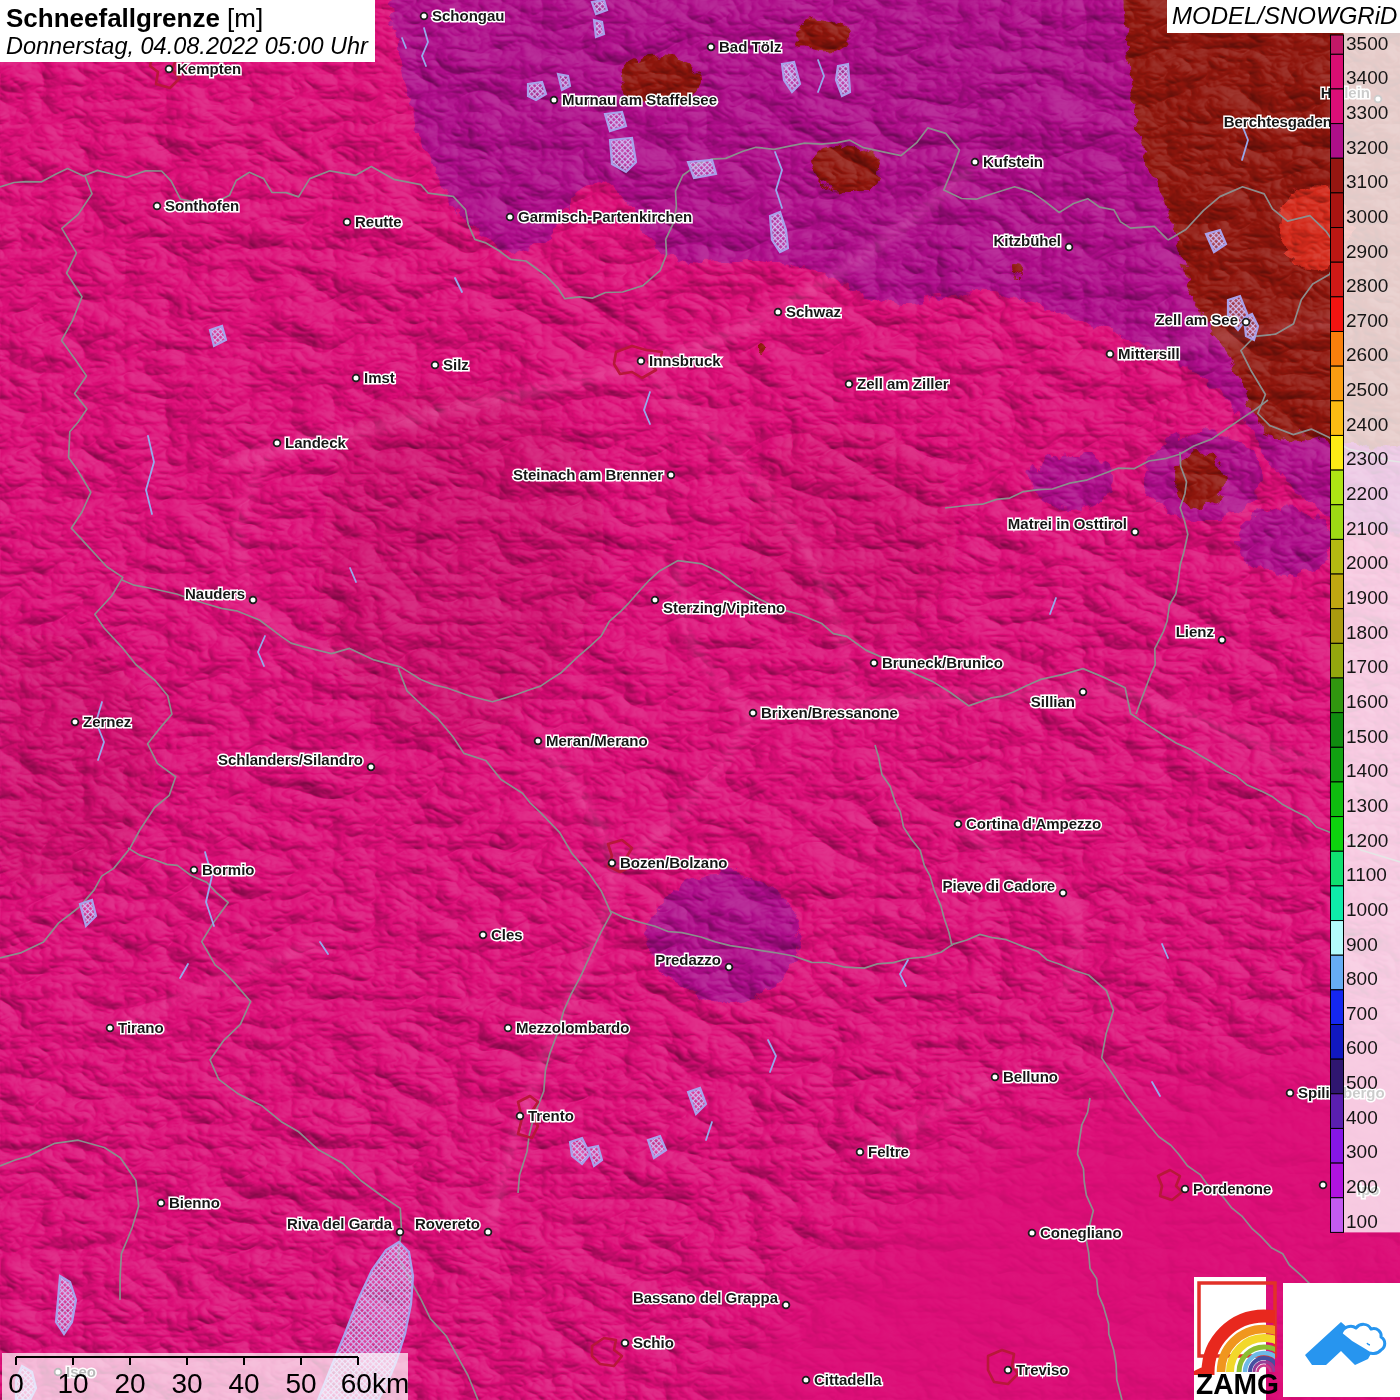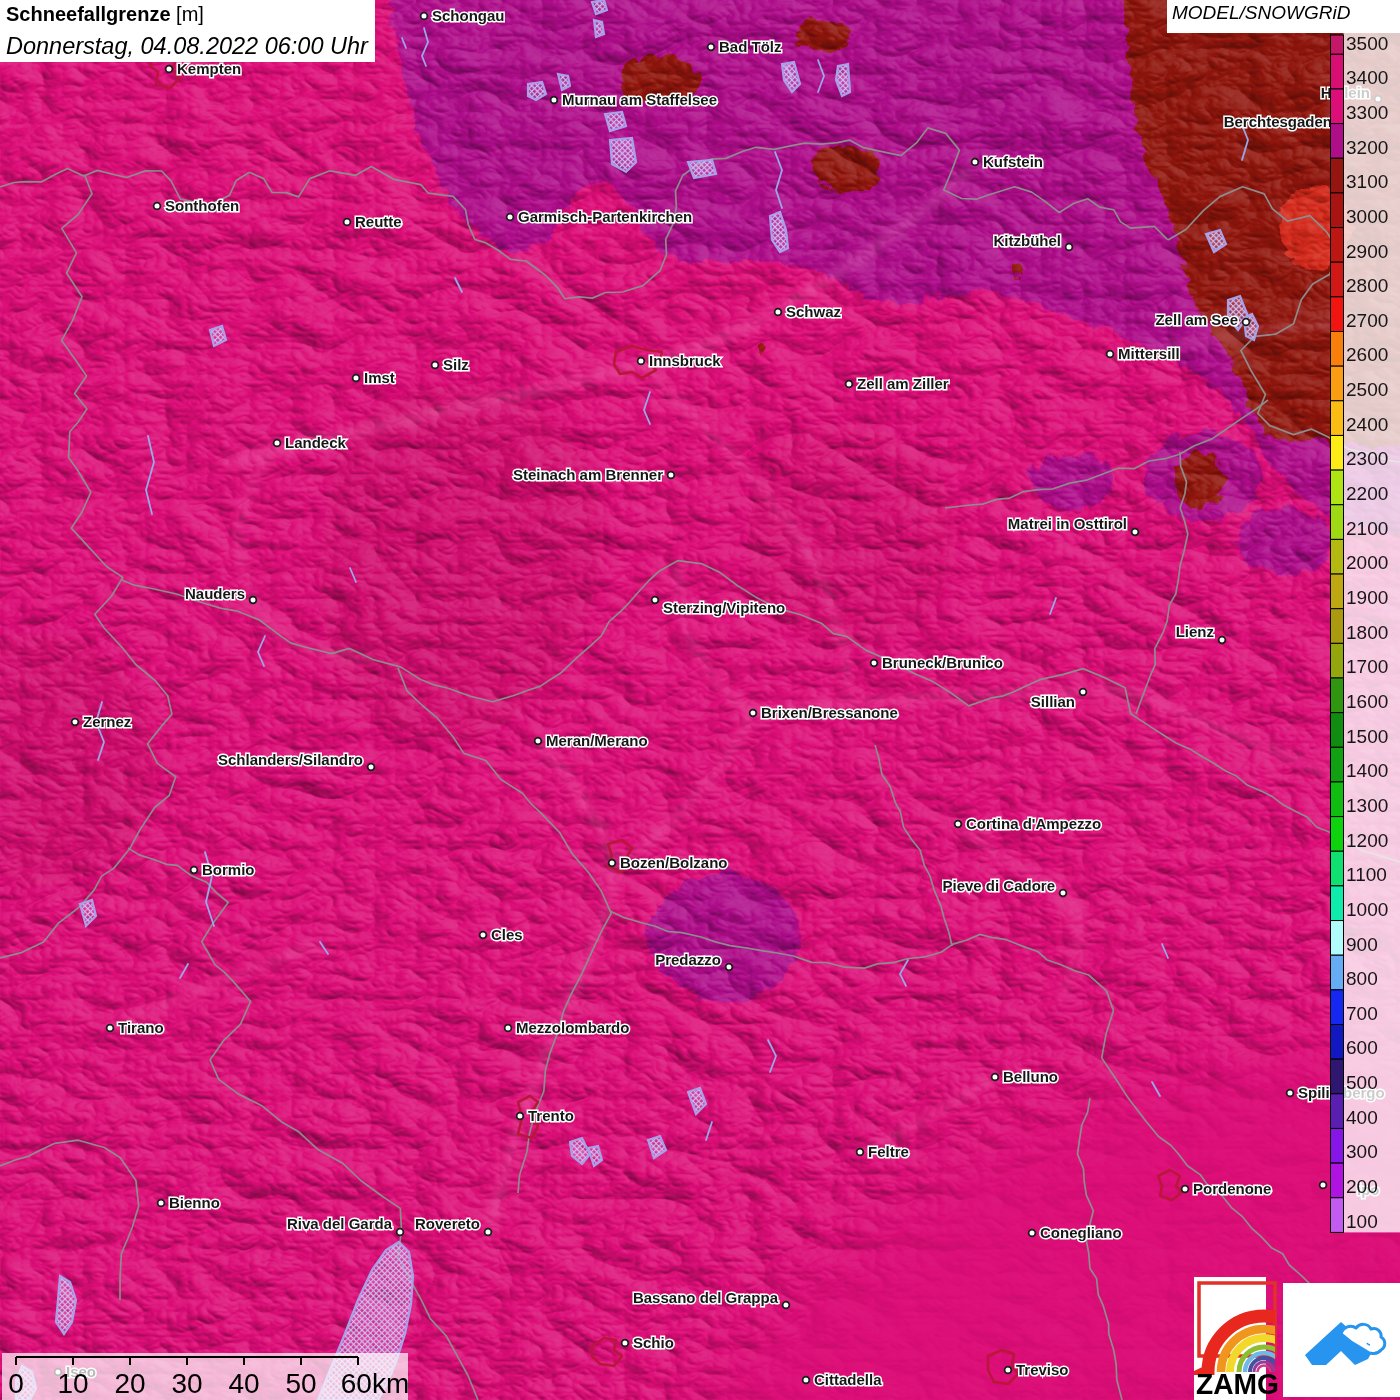--- a/index.html
+++ b/index.html
@@ -343,26 +343,26 @@
 <text x="1346" y="1019.8" font-size="19" fill="#151515">700</text>
 <text x="1346" y="1054.4" font-size="19" fill="#151515">600</text>
 <text x="1346" y="1089.1" font-size="19" fill="#151515">500</text>
 <text x="1346" y="1123.7" font-size="19" fill="#151515">400</text>
 <text x="1346" y="1158.4" font-size="19" fill="#151515">300</text>
 <text x="1346" y="1193.0" font-size="19" fill="#151515">200</text>
 <text x="1346" y="1227.7" font-size="19" fill="#151515">100</text>
 </svg>
 
 <div class="box" style="left:0;top:0;width:375px;height:62px">
- <div style="position:absolute;left:6px;top:3px;font-size:20px;white-space:nowrap"><b>Schneefallgrenze</b> [m]</div>
- <div style="position:absolute;left:6px;top:33px;font-size:23.5px;font-style:italic;white-space:nowrap">Donnerstag, 04.08.2022 06:00 Uhr</div>
+ <div style="position:absolute;left:6px;top:3px;font-size:26px;white-space:nowrap"><b>Schneefallgrenze</b> [m]</div>
+ <div style="position:absolute;left:6px;top:33px;font-size:23.5px;font-style:italic;white-space:nowrap">Donnerstag, 04.08.2022 05:00 Uhr</div>
 </div>
 
 <div class="box" style="left:1167px;top:0;width:233px;height:33px">
- <div style="position:absolute;left:5px;top:2px;font-size:19px;font-style:italic">MODEL/SNOWGRiD</div>
+ <div style="position:absolute;left:5px;top:2px;font-size:24px;font-style:italic">MODEL/SNOWGRiD</div>
 </div>
 
 <div class="box" style="left:2px;top:1353px;width:406px;height:47px;background:rgba(255,255,255,0.70)">
 <svg width="406" height="47">
  <path d="M14,4 V12 M71,4 V12 M128,4 V12 M185,4 V12 M242,4 V12 M299,4 V12 M356,4 V12 M14,4 H356" stroke="#000" stroke-width="2" fill="none"></path>
  <g font-size="28" fill="#000">
   <text x="14" y="40" text-anchor="middle">0</text>
   <text x="71" y="40" text-anchor="middle">10</text>
   <text x="128" y="40" text-anchor="middle">20</text>
   <text x="185" y="40" text-anchor="middle">30</text>

